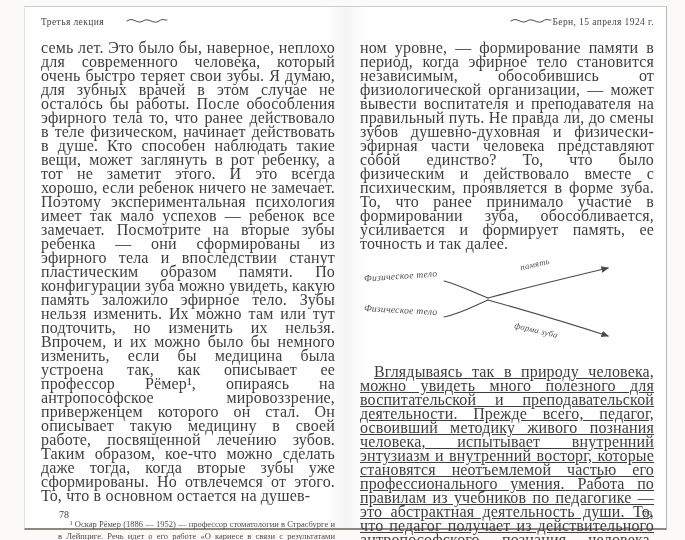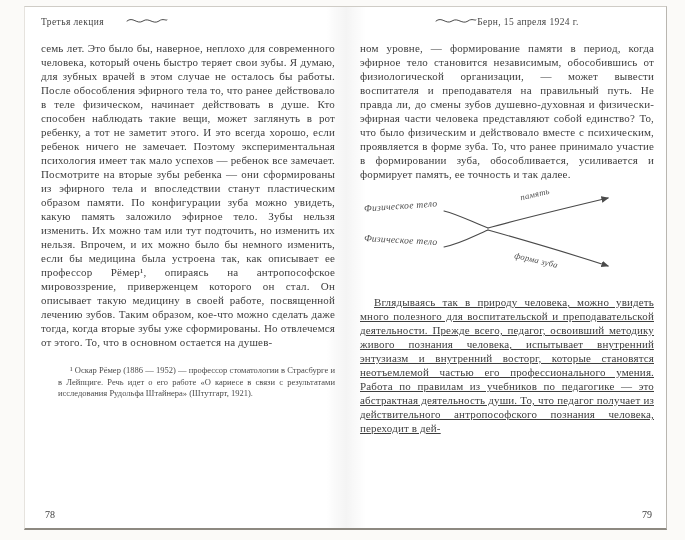--- a/index.html
+++ b/index.html
@@ -47,24 +47,24 @@
     display: flex;
     align-items: center;
     font-size: 9.5px;
     color: #454545;
     letter-spacing: 0.4px;
     height: 14px;
     margin-bottom: 12px;
   }
   .running-head .squiggle { flex: 0 0 auto; }
   .running-head.left .title { margin-right: 22px; }
-  .running-head.right { justify-content: center; }
+  .running-head.right { justify-content: flex-end; }
 
   .body-text {
-    font-size: 11px;
+    font-size: 16px;
     line-height: 14px;
     text-align: justify;
     letter-spacing: 0.15px;
     color: #3e3e3e;
   }
   .body-text.indent { text-indent: 14px; text-decoration: underline; }
 
   .footnote {
     margin-top: 16px;
     font-size: 8.5px;
@@ -74,21 +74,21 @@
     color: #4a4a4a;
     margin-left: 17px;
   }
 
   .page-number {
     position: absolute;
     bottom: 0;
     font-size: 10px;
     color: #3e3e3e;
   }
-  .page-left  .page-number { left: 4px; margin-top: 31px; }
+  .page-left  .page-number { left: 18px; margin-top: 31px; }
   .page-right .page-number { right: 2px; text-align: right; }
 
   .diagram {
     position: relative;
     height: 96px;
     margin: 8px 0 10px 2px;
     width: 286px;
   }
   .diagram svg { position: absolute; left: 0; top: 0; }
   .hand-label {

